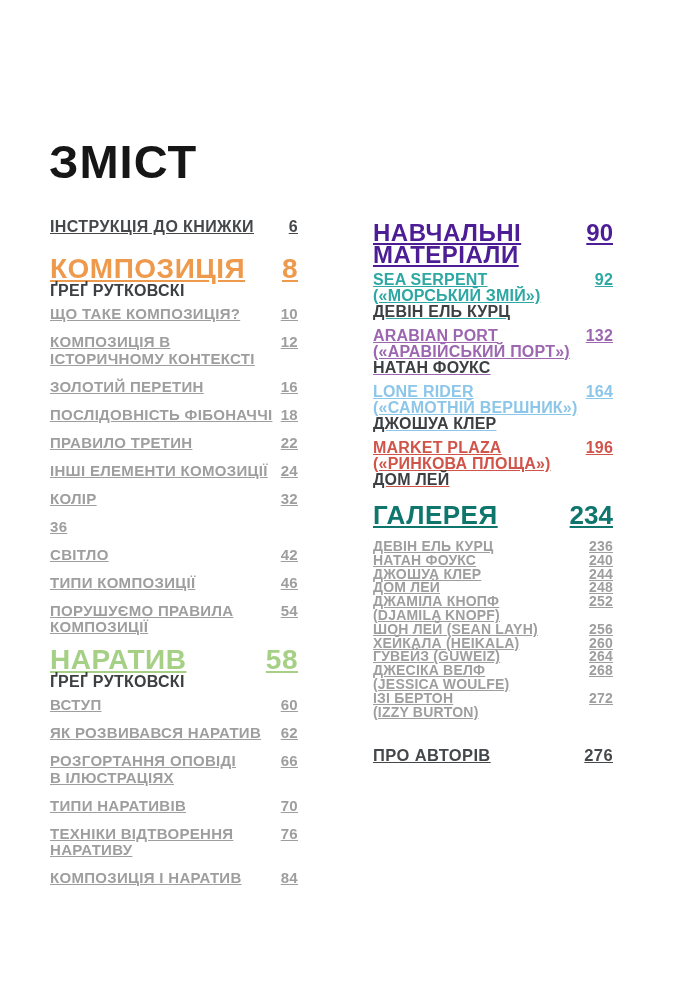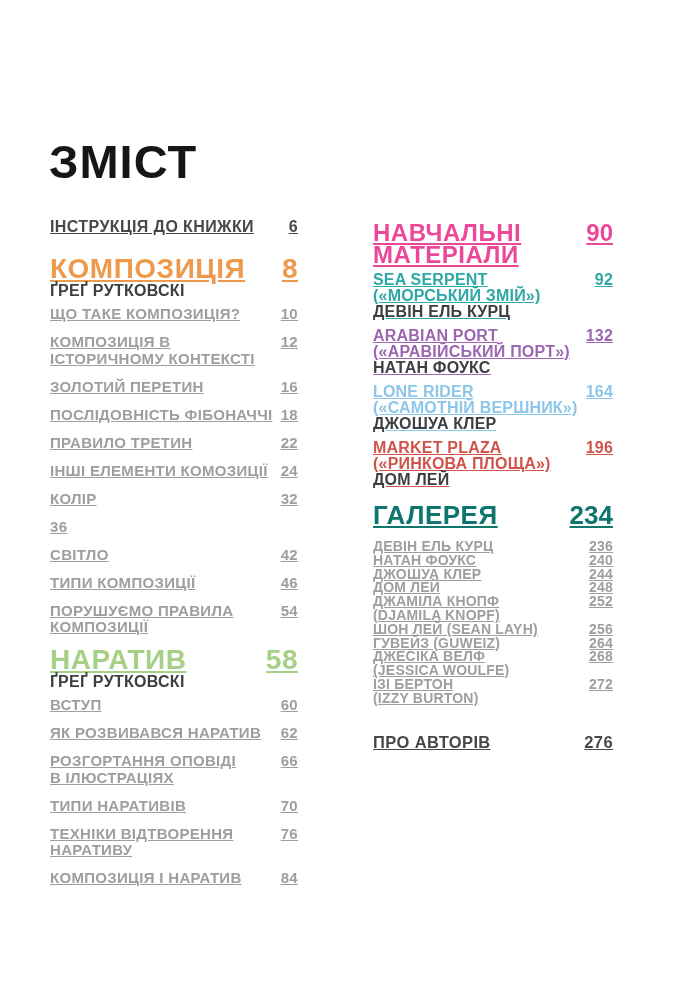--- a/index.html
+++ b/index.html
@@ -25,21 +25,21 @@
   .section-head { font-size:28px; line-height:26px; letter-spacing:0.5px; font-weight:800; }
   .section-author { font-size:16px; line-height:17px; letter-spacing:0.3px; color:#3d4043; }
   .section-items { margin-top:7px; }
   .sec-2 { margin-top:2px; }
 
   .toc-item { font-size:15px; line-height:16.5px; letter-spacing:0.3px; color:#9e9e9e; margin-bottom:11.5px; }
   .toc-item .lbl { width:205px; }
   .toc-item .num { text-align:right; }
 
   
-  .rc-head { color:#ec4899; }
+  .rc-head { color:#4c1d95; }
   .rc-head .ttl { font-size:24px; line-height:21.5px; letter-spacing:0.5px; font-weight:800; }
   .rc-head .num { font-size:24px; line-height:21.5px; text-align:center; font-weight:800; }
   .tutorials-head { margin-bottom:7px; }
 
   .tut-entry { font-size:16px; line-height:15.5px; letter-spacing:0.2px; margin-bottom:8px; }
   .tut-entry .ttl { width:200px; }
   .tut-entry .num { text-align:right; }
   .tut-author { color:#3d4043; margin-top:1px; line-height:16px; }
 
   .gallery-head { margin-top:16px; margin-bottom:14px; color:#0f766e; }
@@ -294,20 +294,27 @@
       </div>
       <div class="row gal-entry">
         <span class="lbl">
             <span class="line">ШОН ЛЕЙ (SEAN LAYH)</span>
             <span class="line"></span>
           </span>
         <span class="num">256</span>
       </div>
       <div class="row gal-entry">
         <span class="lbl">
+            <span class="line">ХЕЙКАЛА (HEIKALA)</span>
+            <span class="line"></span>
+          </span>
+        <span class="num">260</span>
+      </div>
+      <div class="row gal-entry">
+        <span class="lbl">
             <span class="line">ГУВЕЙЗ (GUWEIZ)</span>
             <span class="line"></span>
           </span>
         <span class="num">264</span>
       </div>
       <div class="row gal-entry">
         <span class="lbl">
             <span class="line">ДЖЕСІКА ВЕЛФ</span>
             <span class="line">(JESSICA WOULFE)</span>
           </span>

